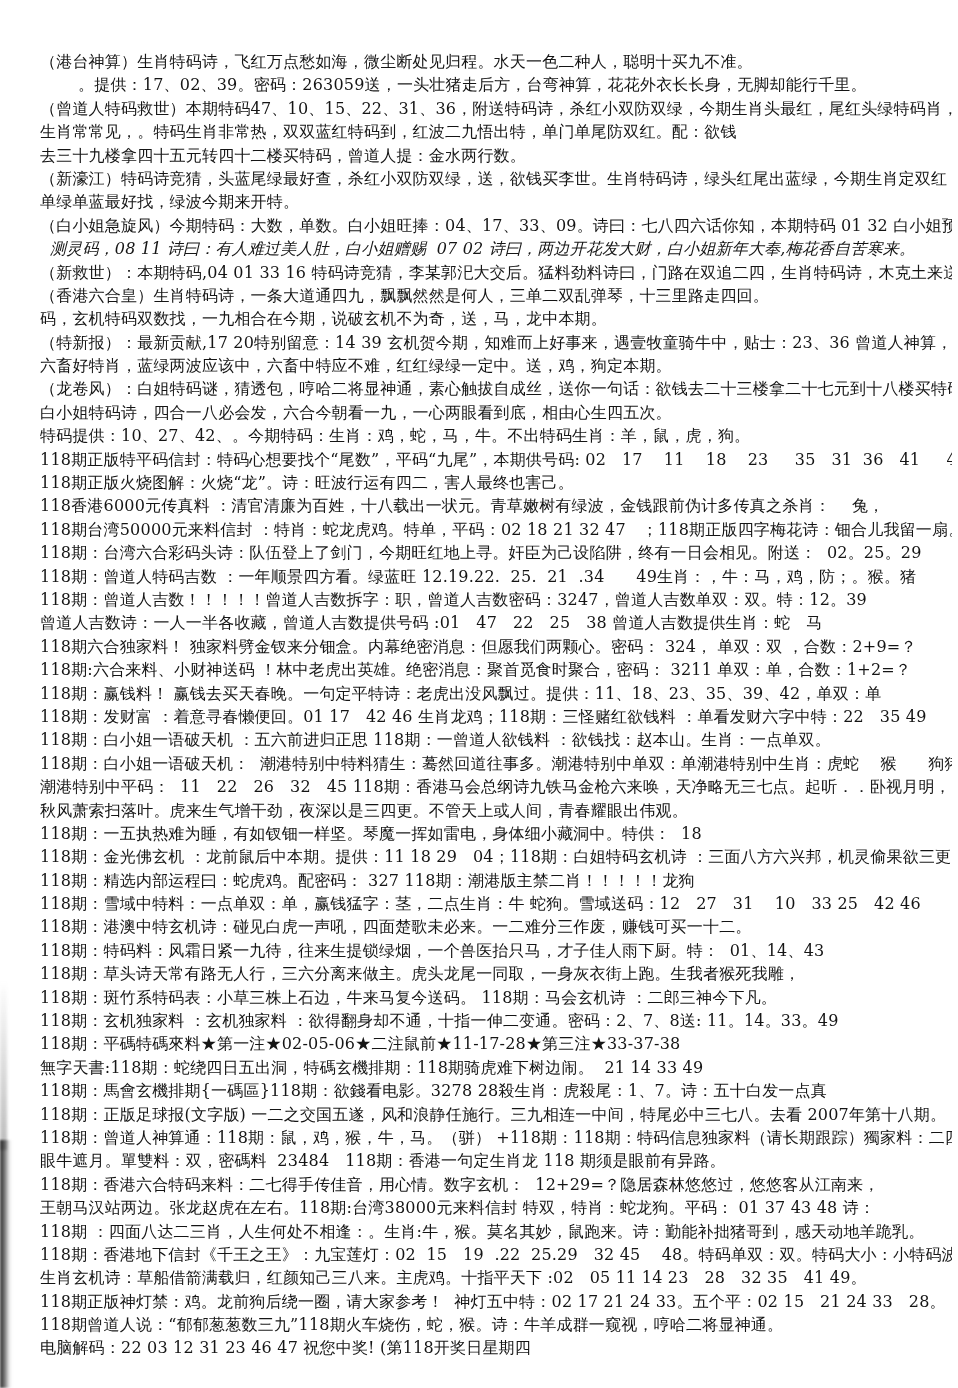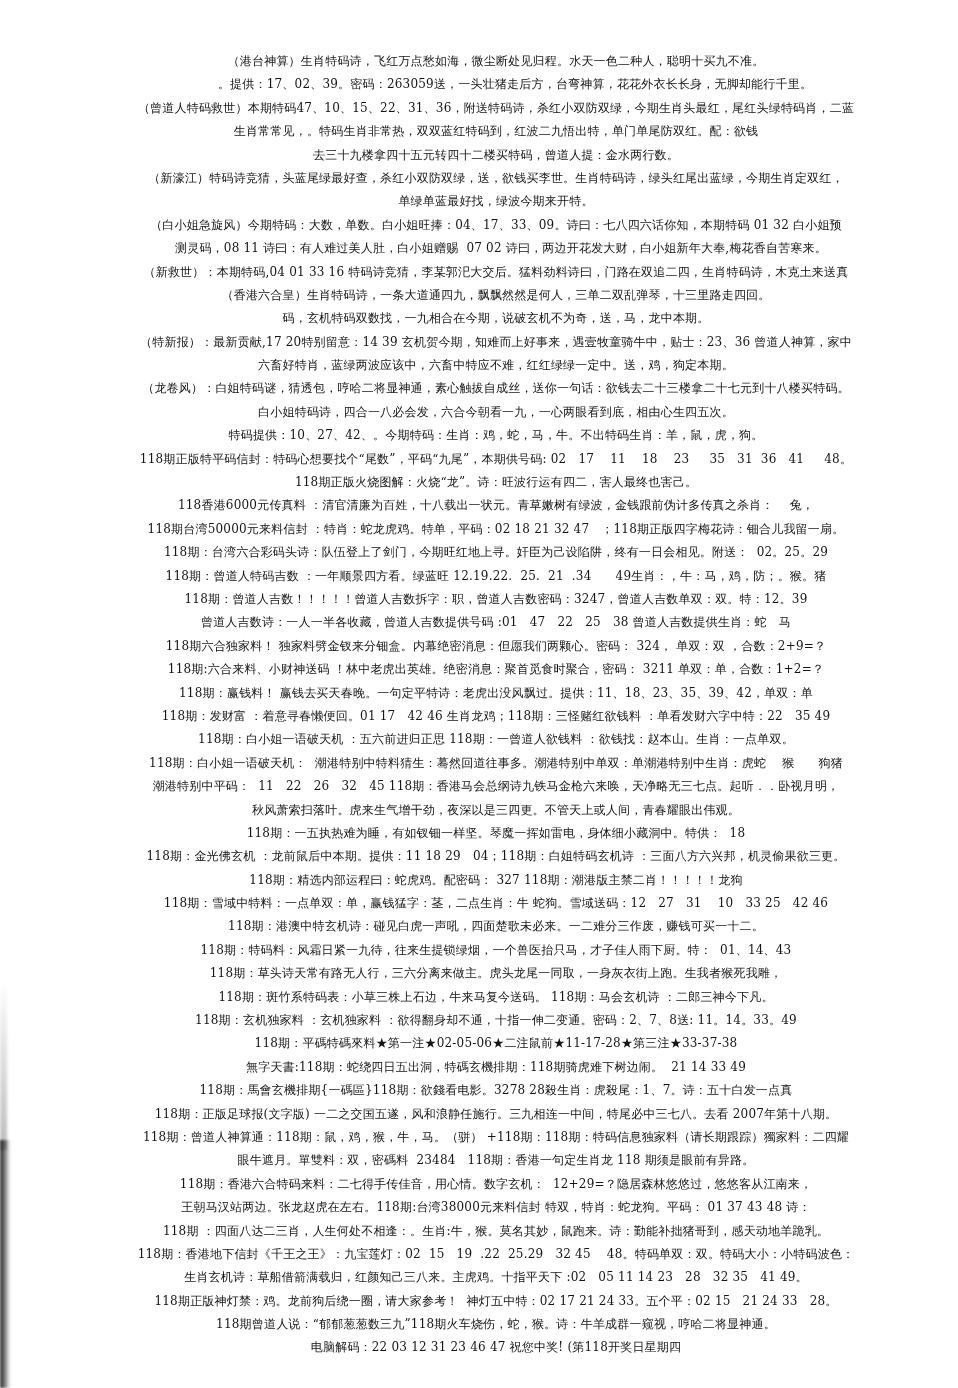--- a/index.html
+++ b/index.html
@@ -15,30 +15,29 @@
     font-family: "DejaVu Serif", "Liberation Serif", serif;
   }
   .sheet {
     position: absolute;
     top: 50px;
     left: 40px;
     right: 6px;
     color: #151515;
   }
   .line {
-    font-size: 12px;
+    font-size: 16px;
     line-height: 23.4px;
     height: 23.4px;
     white-space: pre;
     overflow: hidden;
     letter-spacing: 0.2px;
-    text-align: center;
     -webkit-font-smoothing: none;
   }
-  .indent-1 { padding-left: 10px; }
+  .indent-1 { padding-left: 10px; font-style: italic; }
   .indent-2 { padding-left: 38px; }
   
   .scan-shadow {
     position: absolute;
     left: 0;
     top: 1140px;
     width: 12px;
     height: 248px;
     background: linear-gradient(to right, rgba(10,10,10,0.88) 0%, rgba(40,40,40,0.55) 45%, rgba(120,120,120,0.18) 75%, rgba(255,255,255,0) 100%);
     filter: blur(1px);

